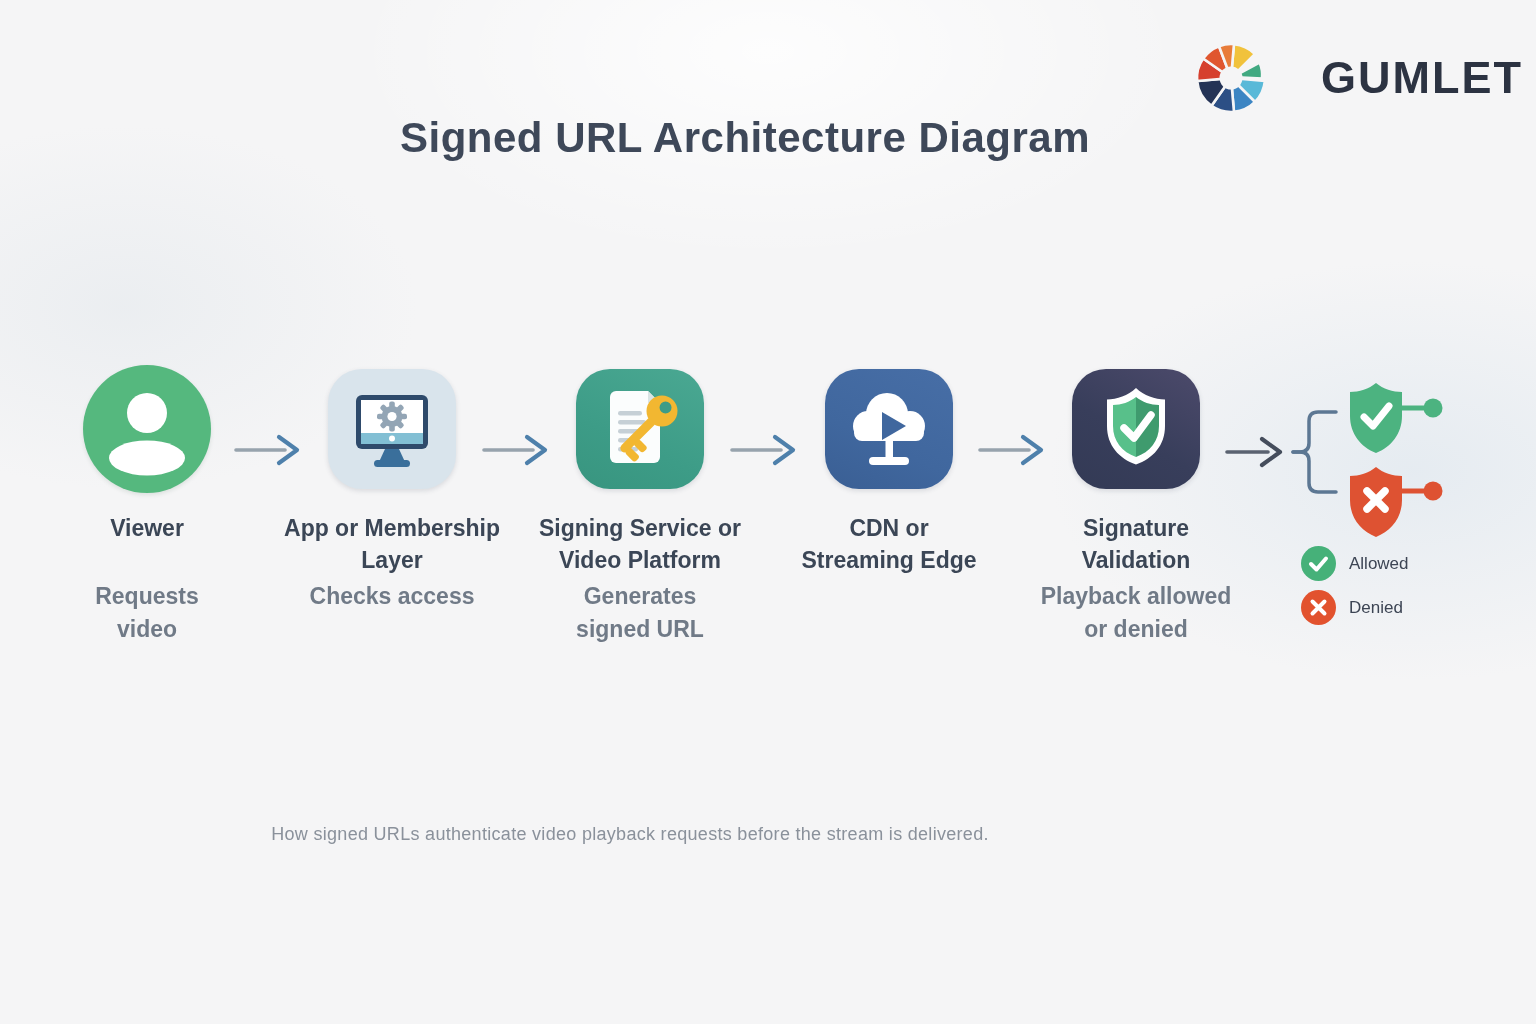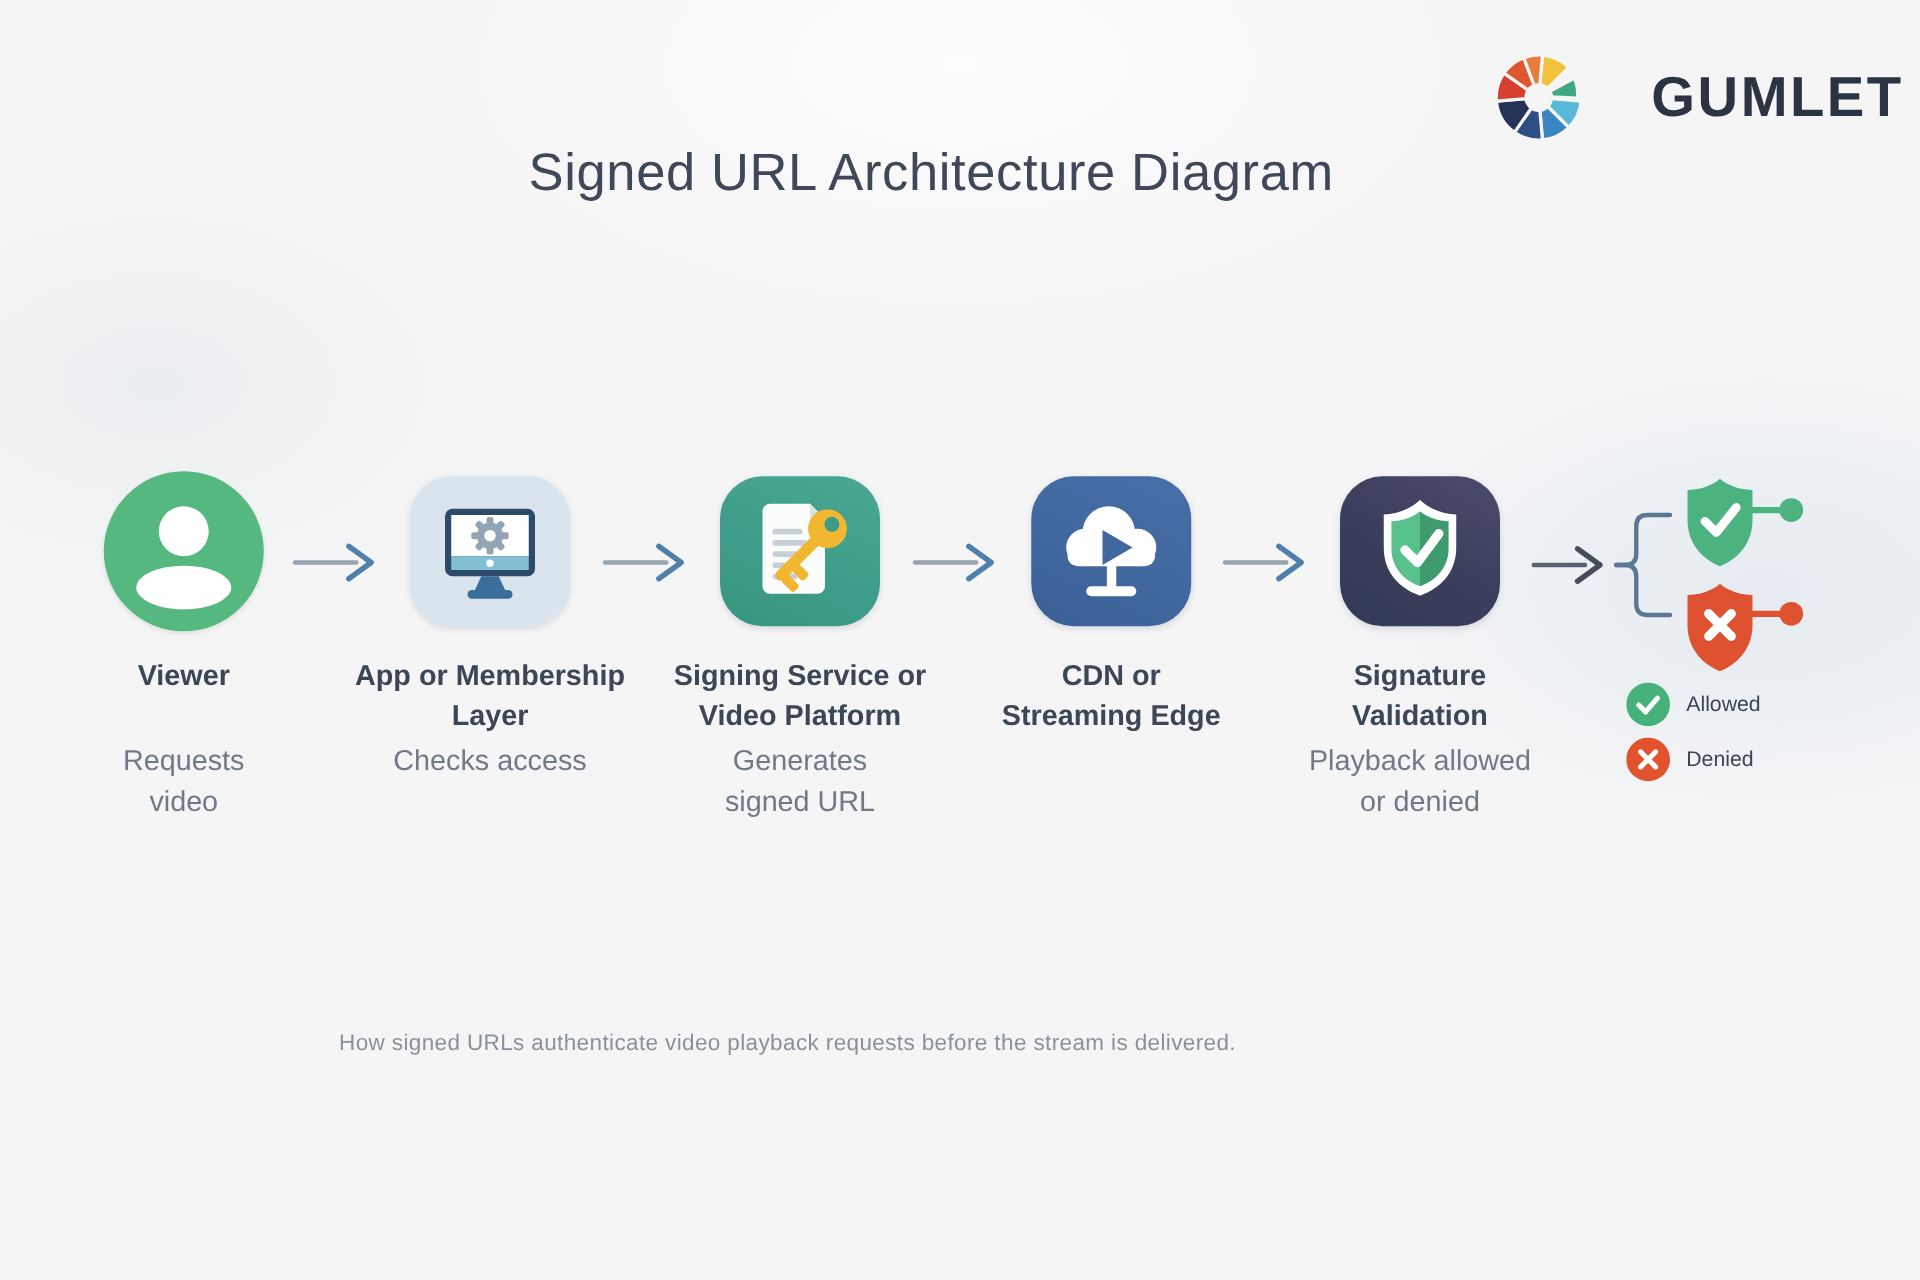--- a/index.html
+++ b/index.html
@@ -16,42 +16,42 @@
       radial-gradient(420px 260px at 8% 30%, rgba(223,229,234,.45), rgba(223,229,234,0) 70%),
       radial-gradient(520px 300px at 92% 46%, rgba(214,226,236,.5), rgba(214,226,236,0) 70%),
       radial-gradient(600px 300px at 50% 5%, rgba(255,255,255,.8), rgba(255,255,255,0) 70%),
       #f5f5f6;
   }
 
   
   .title {
     position:absolute; top:114px; left:0; width:1490px;
     text-align:center;
-    font-size:42px; font-weight:400; letter-spacing:.5px;
+    font-size:42px; font-weight:700; letter-spacing:.5px;
     color:#3e4859;
   }
   .logo { position:absolute; top:40px; left:1193px; display:flex; align-items:center;gap:36px; }
   .logo-mark { width:76px; height:76px; }
   .logo-word {
     margin-left:16px;
     font-size:45px; font-weight:800; letter-spacing:2px;
     color:#2c3342;
   }
 
   
-  .col { position:absolute; top:378px; text-align:center; }
+  .col { position:absolute; top:366px; text-align:center; }
   .icon-area { height:126px; display:flex; align-items:center; justify-content:center; }
   .node-label {
     margin-top:20px; height:64px;
     font-size:23px; font-weight:700; line-height:32px;
     color:#3b4656; white-space:pre-line;
   }
   .node-sub {
     margin-top:4px;
-    font-size:23px; font-weight:400; line-height:33px;
+    font-size:23px; font-weight:700; line-height:33px;
     color:#707a87; white-space:pre-line;
   }
   .col-1 { left:42px;  width:210px; }
   .col-2 { left:262px; width:260px; }
   .col-3 { left:518px; width:244px; }
   .col-4 { left:770px; width:238px; }
   .col-5 { left:1014px; width:244px; }
 
   .icon-circle {
     width:128px; height:128px; border-radius:50%;

